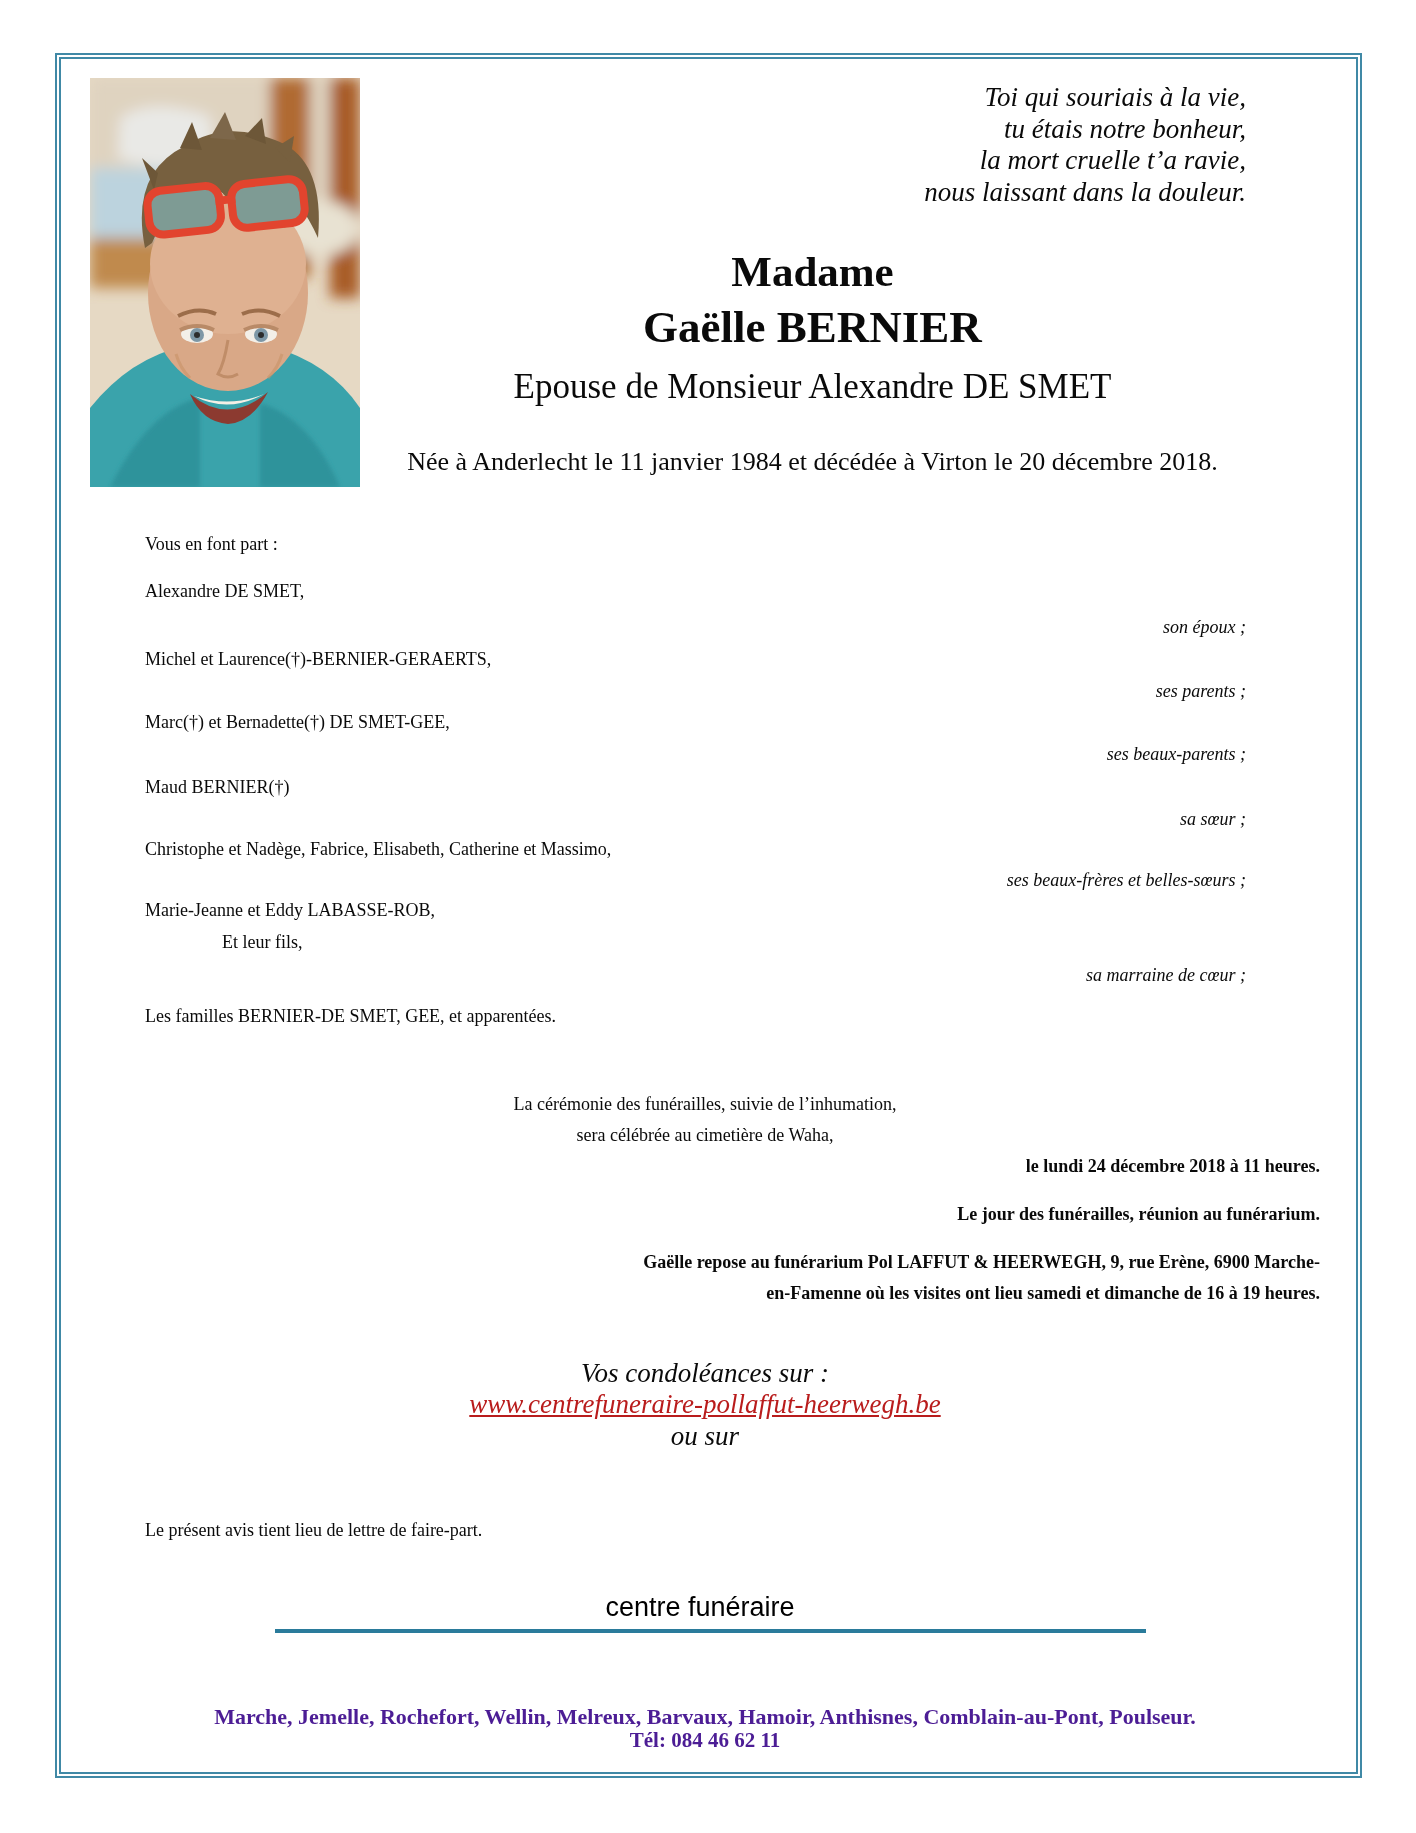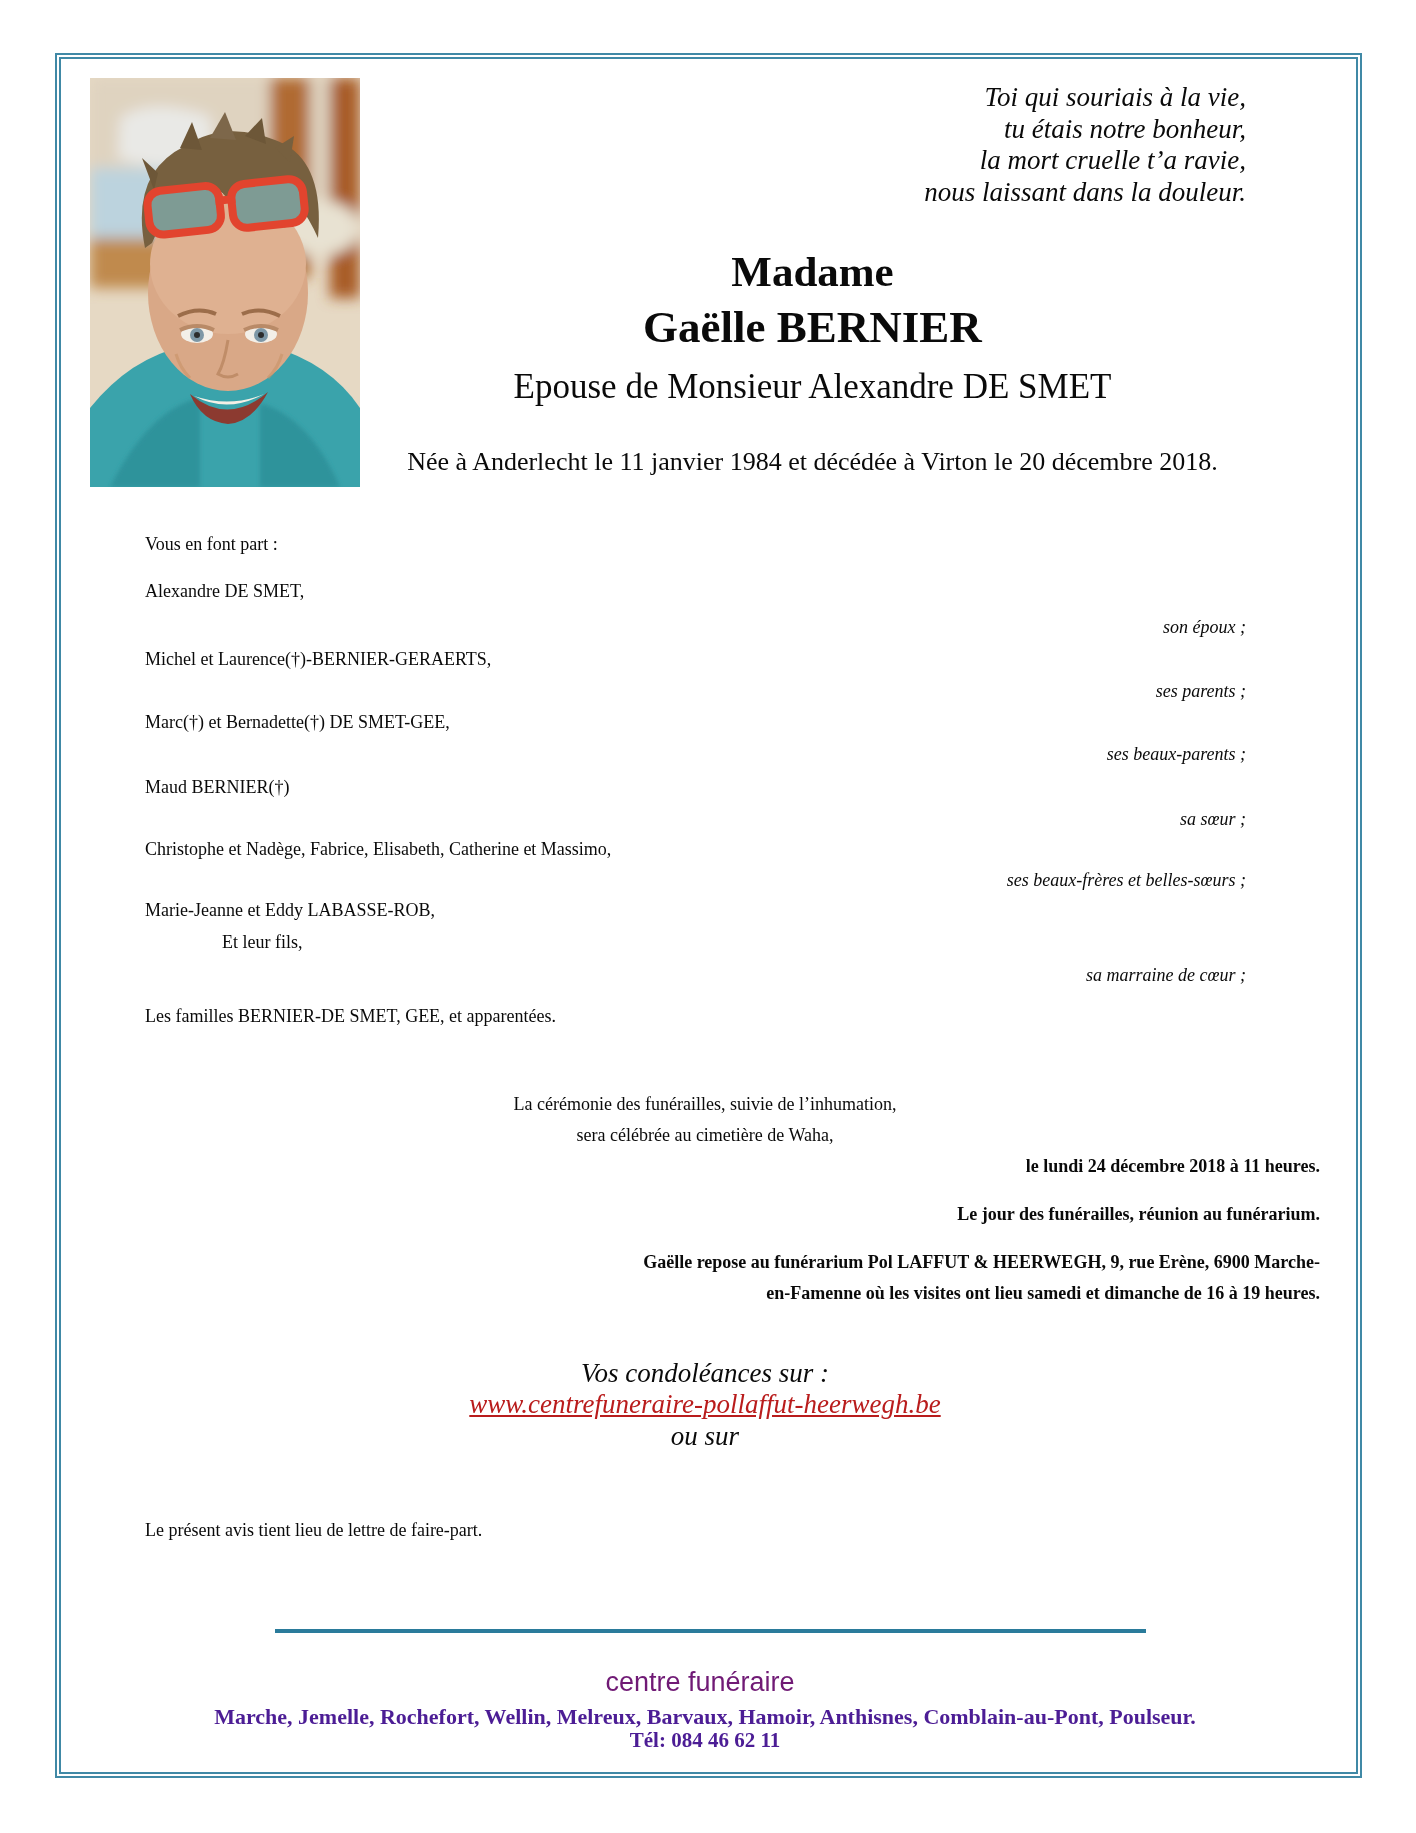--- a/index.html
+++ b/index.html
@@ -40,24 +40,24 @@
   .cond a{color:#b91c1c;}
   .photo{
     position:absolute;left:90px;top:78px;width:270px;height:409px;
     display:block;
   }
   .separator{
     position:absolute;left:275px;top:1629px;width:871px;height:4px;
     background:#2a7b9b;
   }
   .footer-logo{
-    position:absolute;left:90px;top:1667px;width:1230px;
+    position:absolute;left:90px;top:1592px;width:1230px;
     display:flex;justify-content:center;align-items:baseline;
     font-family:"Liberation Sans","DejaVu Sans",sans-serif;
-    color:#701a75;white-space:nowrap;
+    color:#000000;white-space:nowrap;
   }
   .logo-small{font-size:27px;margin-right:10px;}
   .logo-big-wrap{position:relative;display:inline-block;}
   .logo-big{font-size:41px;font-weight:bold;letter-spacing:-0.5px;}
   .logo-triangle{
     position:absolute;left:0px;top:-14px;
     width:0;height:0;
     border-left:10px solid transparent;
     border-right:10px solid transparent;
     border-top:15px solid #2a7b9b;

